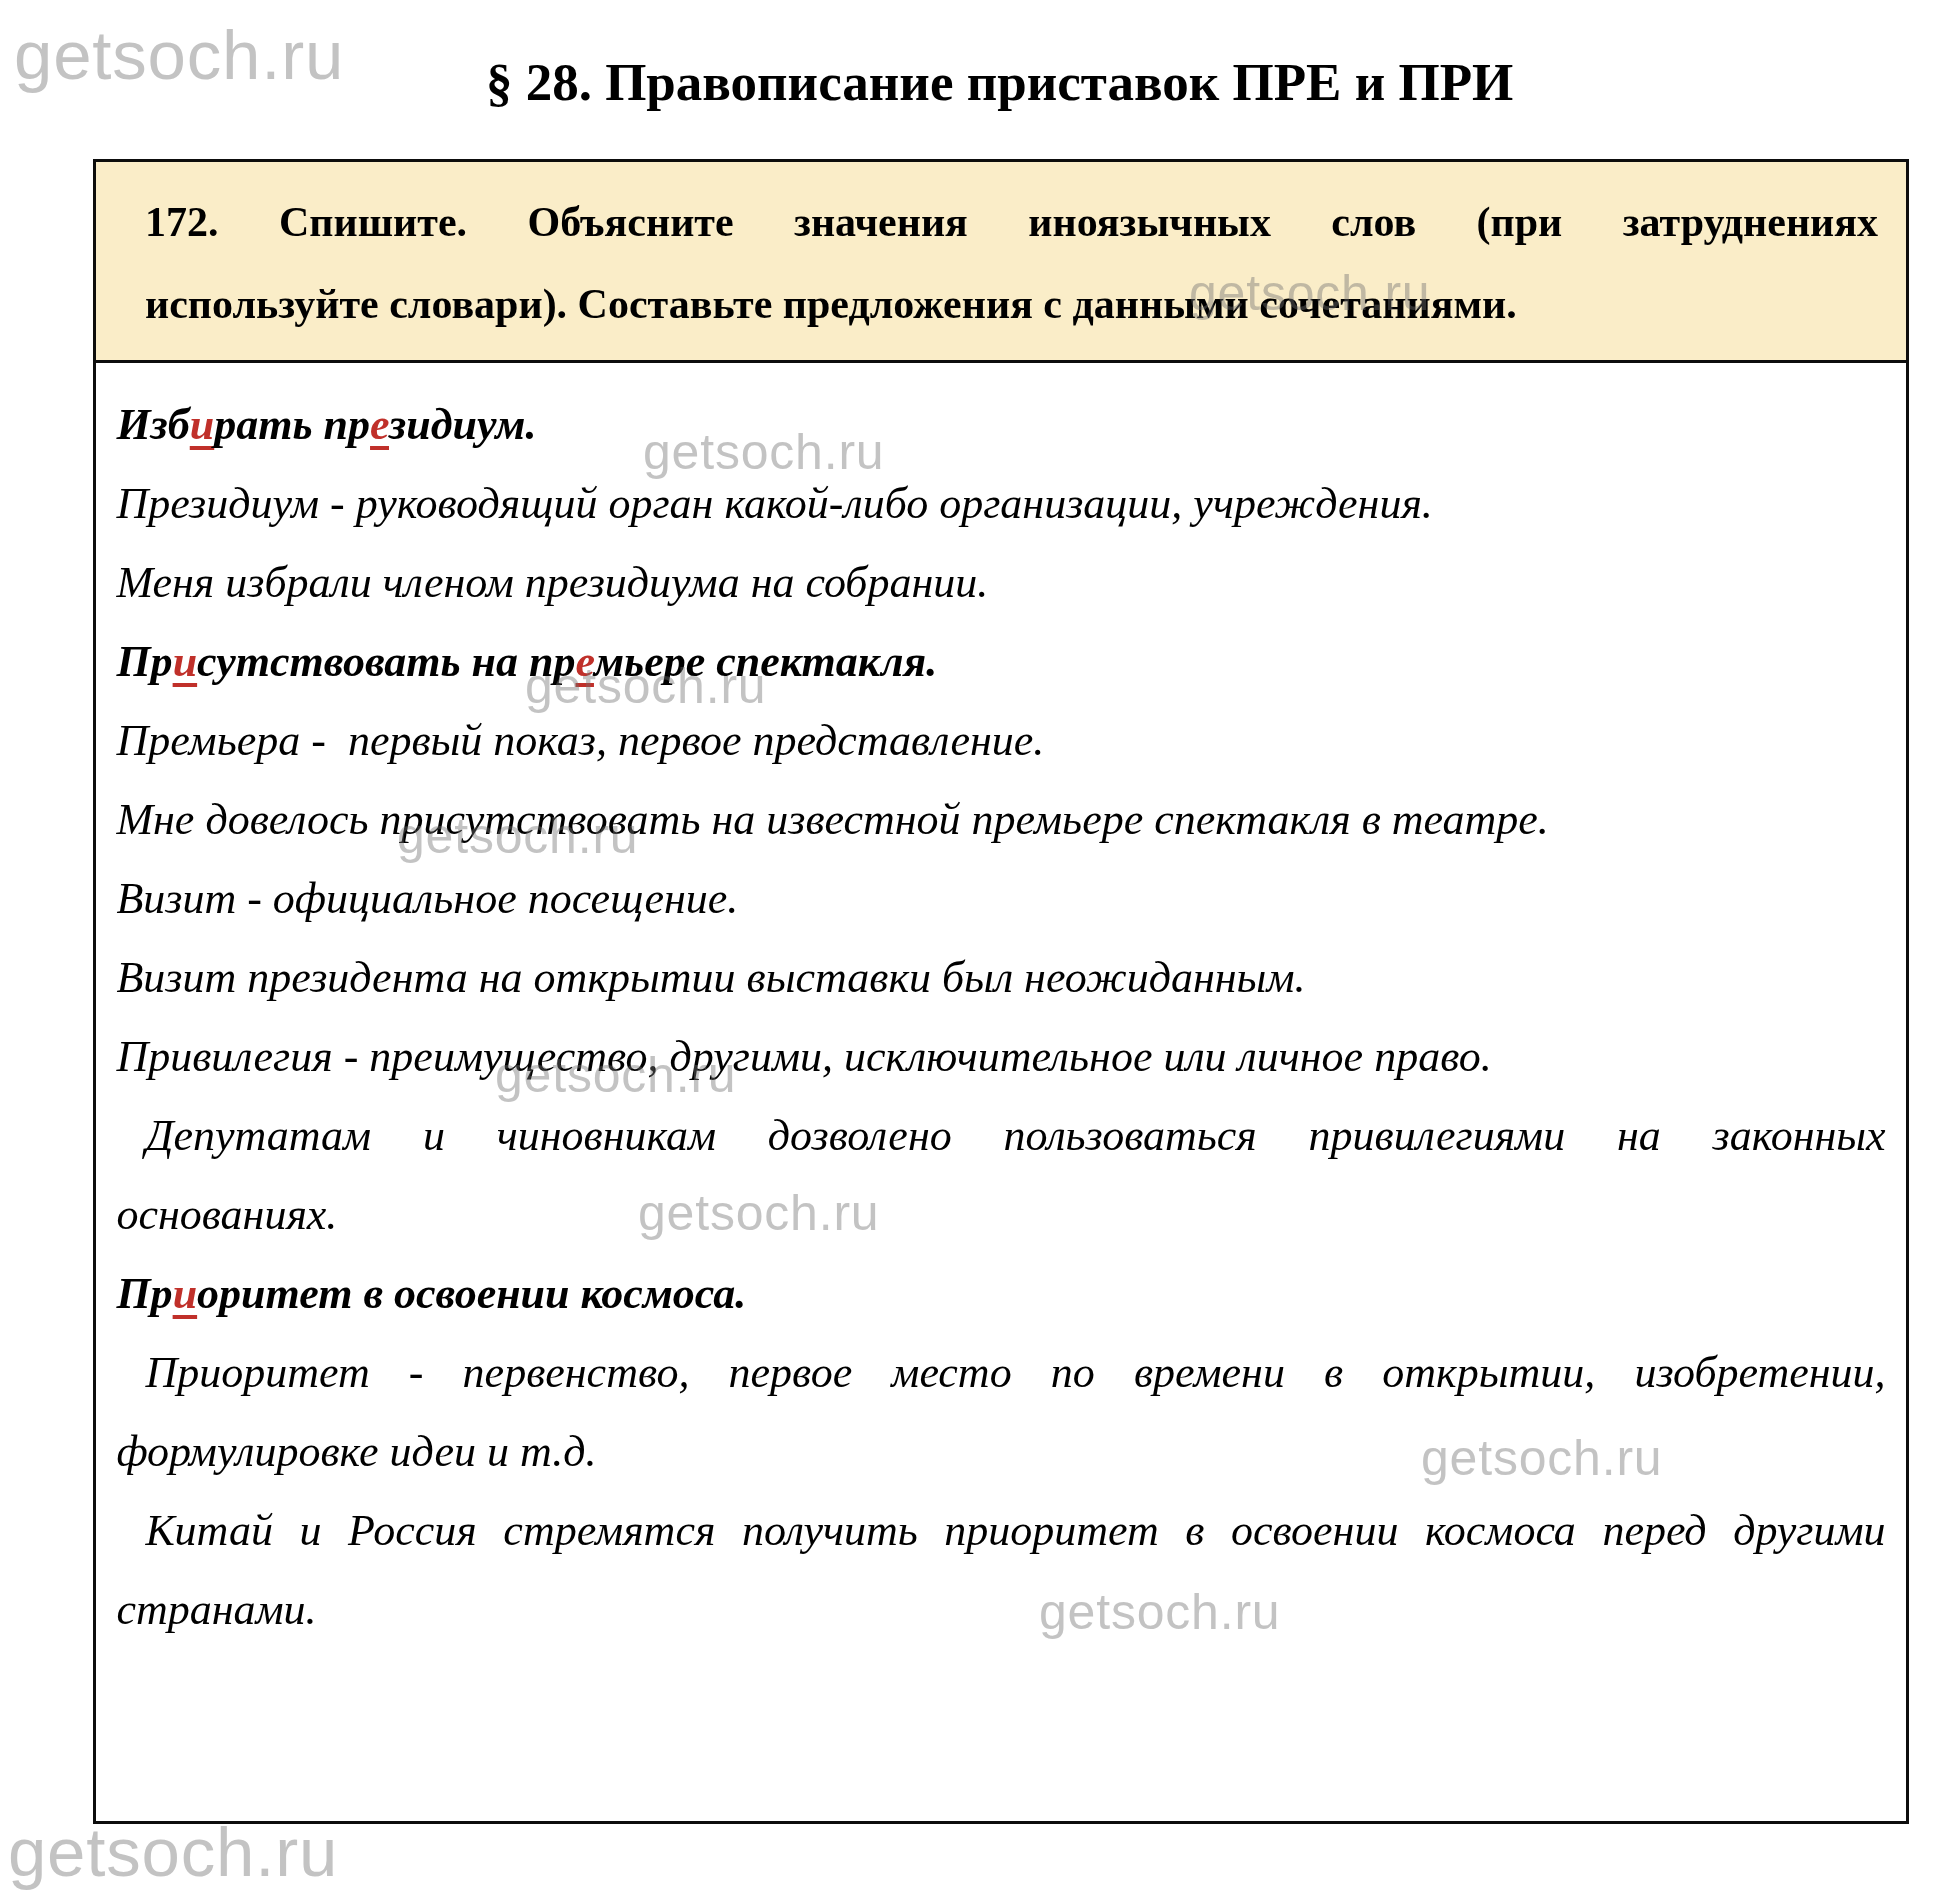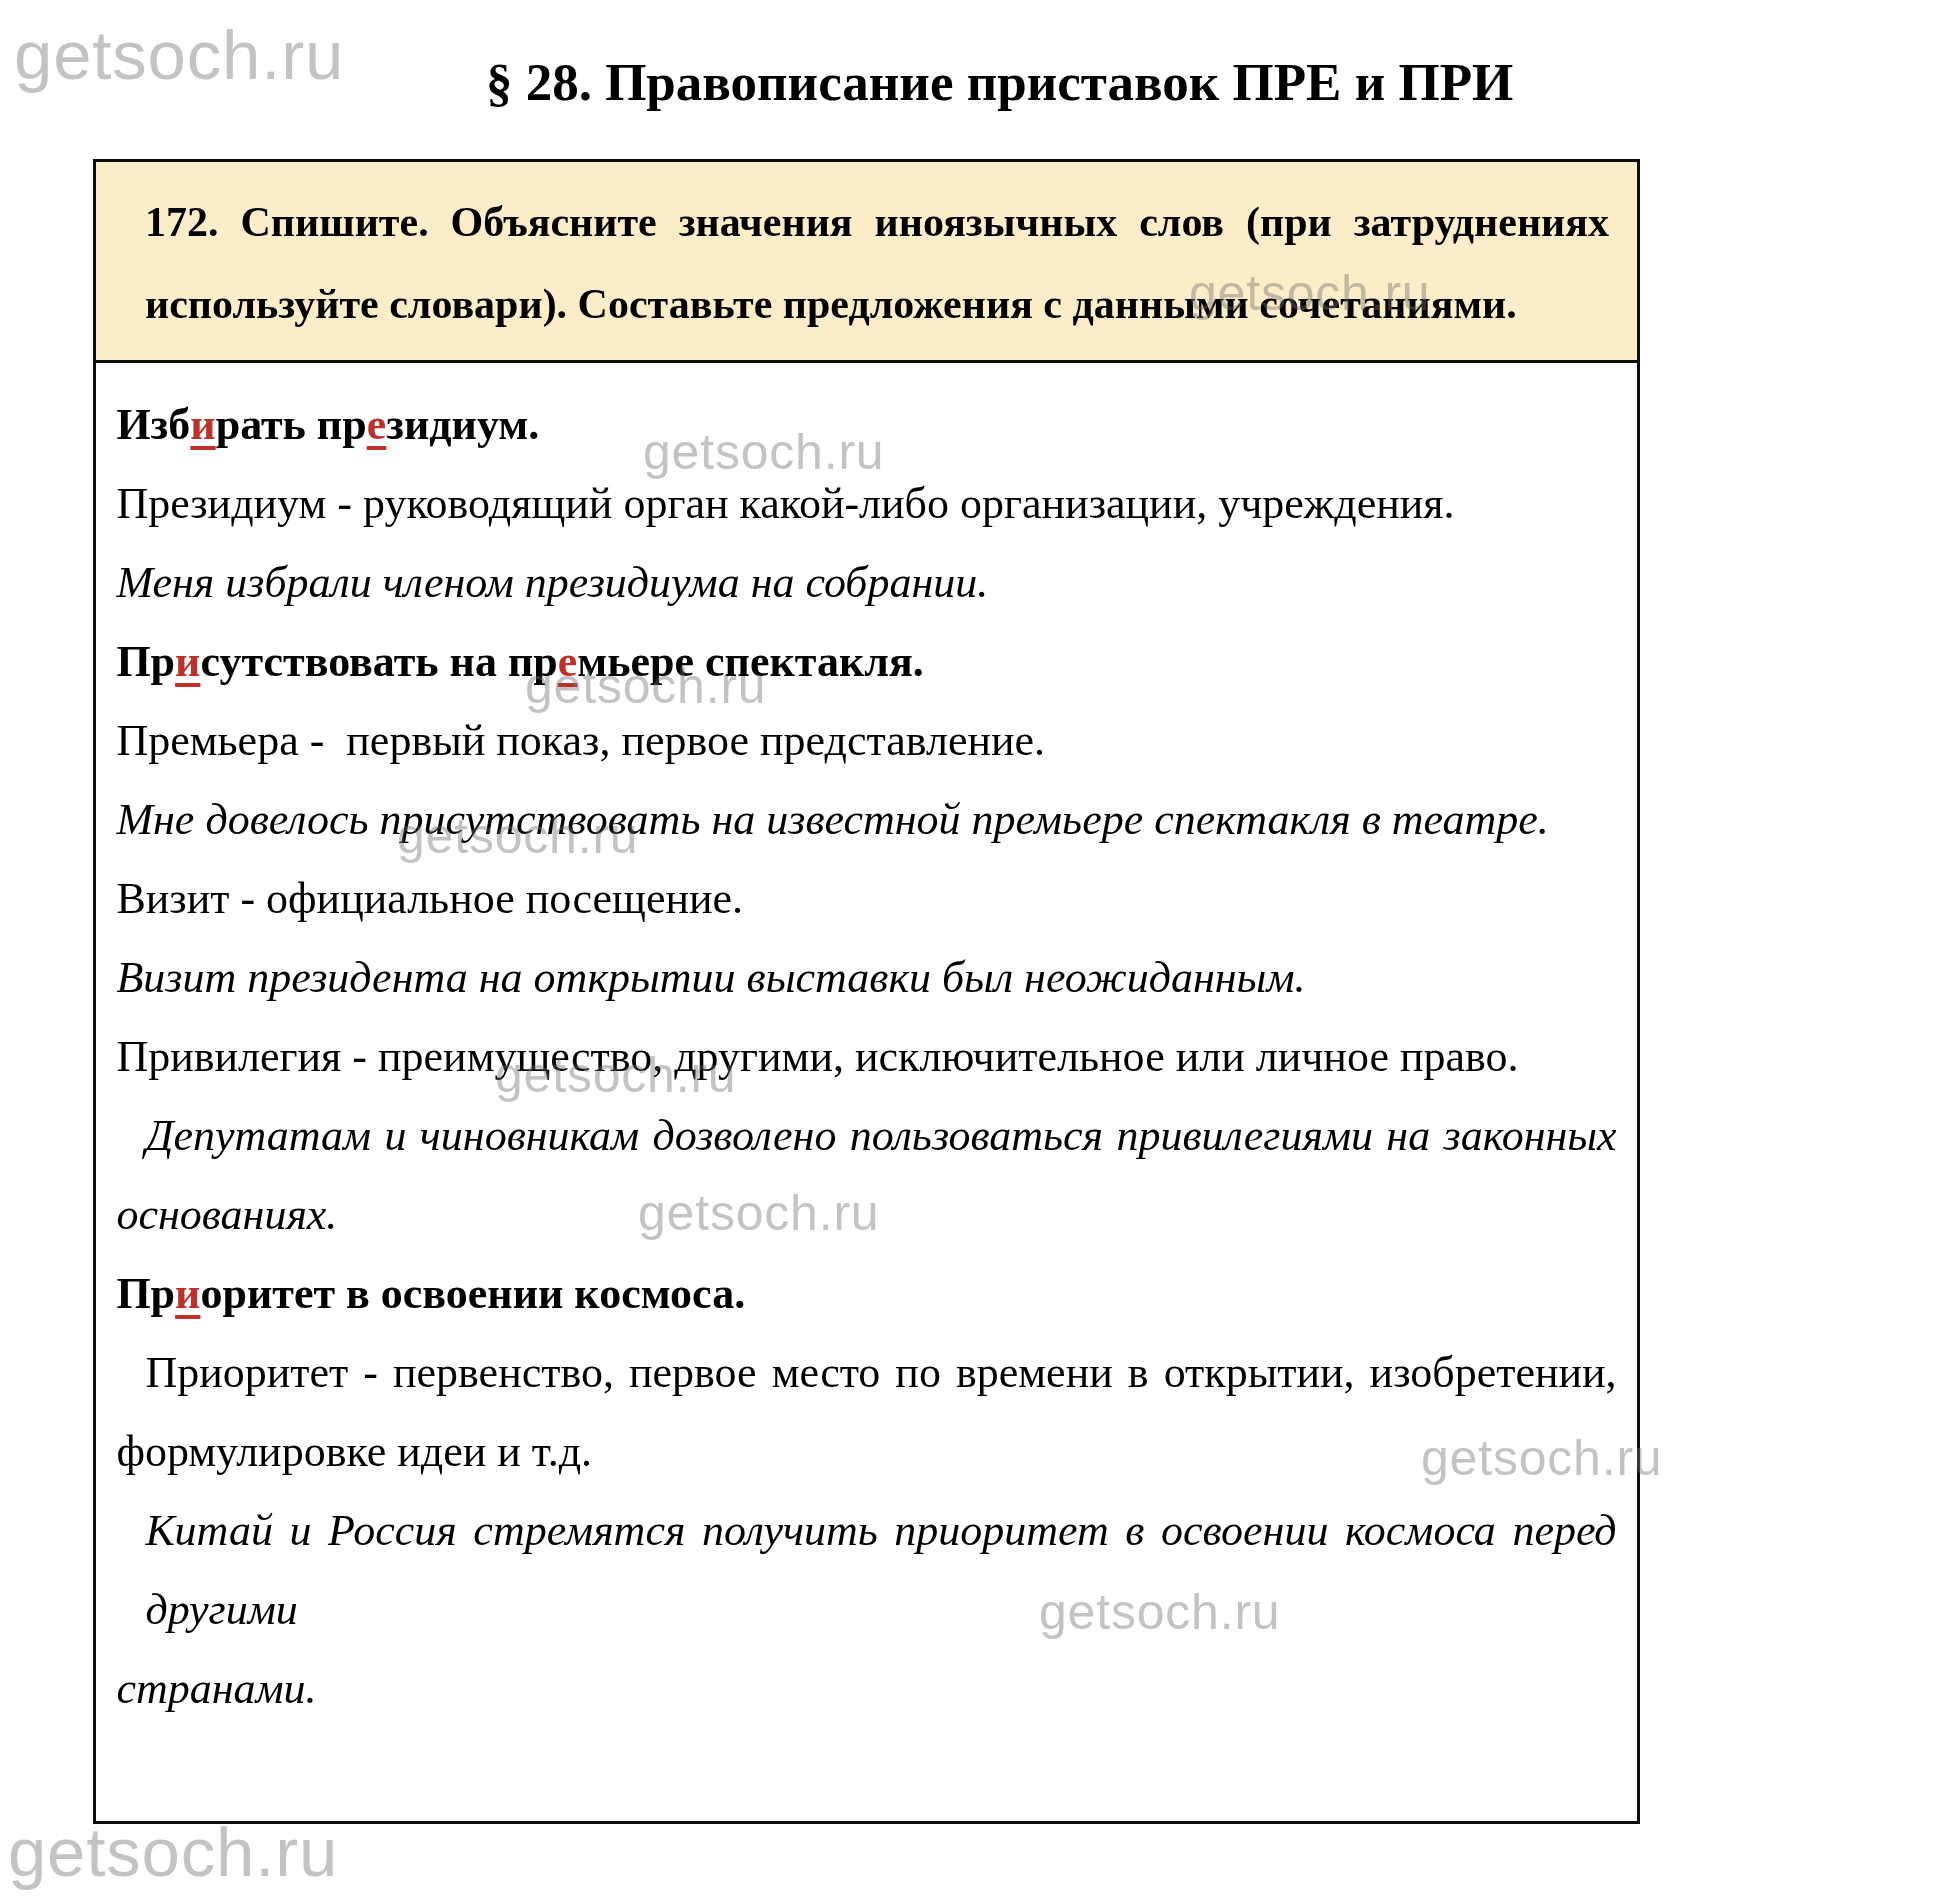--- a/index.html
+++ b/index.html
@@ -21,21 +21,21 @@
     position: relative;
     left: 23.6px;
     font-size: 53px;
     font-weight: bold;
     line-height: 72px;
     white-space: nowrap;
   }
   .frame {
     margin: 41px 90px 0 93px;
     box-sizing: border-box;
-    width: 1547px;
+    width: 1816px;
   }
   .task-box {
     border: 3.9px solid #0d0d0d;
     background: #faedc8;
     box-sizing: border-box;
     padding: 19px 28px 15.7px 49px;
   }
   .task-box .tline {
     font-size: 42px;
     font-weight: bold;
@@ -50,20 +50,21 @@
     background: #ffffff;
     box-sizing: border-box;
     margin-top: -3.9px;
     padding: 22px 20.4px 20.4px 20.4px;
     min-height: 1464px;
   }
   .line {
     font-size: 44px;
     line-height: 79px;
     white-space: pre-wrap;
+    font-style: italic;
   }
   .line.head {
     font-weight: bold;
     white-space: nowrap;
   }
   .line.it {
     font-style: italic;
   }
   .line.j {
     white-space: normal;

